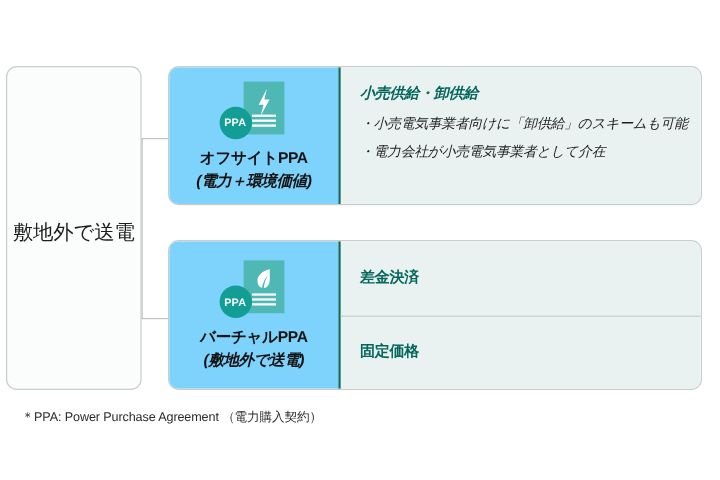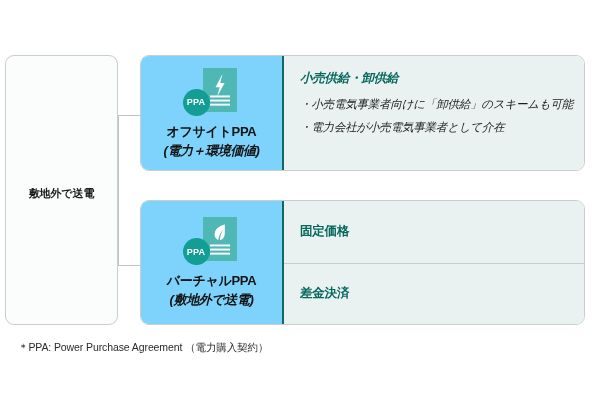--- a/index.html
+++ b/index.html
@@ -43,22 +43,22 @@
     color: #06675d;
     font-size: 13.5px;
     font-weight: bold;
     letter-spacing: -0.2px;
     line-height: 1.2;
     white-space: nowrap;
   }
   .root-sub {
     margin-top: 7px;
     color: #1c1c1c;
-    font-size: 11px;
-    font-weight: bold;
+    font-size: 17px;
+    font-weight: normal;
     letter-spacing: -0.1px;
     white-space: nowrap;
   }
 
   
   .conn {
     position: absolute;
     background: #bfc4c4;
   }
   .conn-v {
@@ -291,23 +291,23 @@
           <rect x="7" y="35.7" width="20" height="1.9" fill="#ffffff"></rect>
         </svg>
         <div class="ppa-badge">PPA</div>
       </div>
       <div class="card-label">バーチャルPPA</div>
       <div class="card-sublabel">(敷地外で送電)</div>
     </div>
     <div class="divider"></div>
     <div class="card-right">
       <div class="panel-row">
+        <div class="row-heading">差金決済</div>
+      </div>
+      <div class="panel-row">
         <div class="row-heading">固定価格</div>
-      </div>
-      <div class="panel-row">
-        <div class="row-heading">差金決済</div>
       </div>
     </div>
   </div>
 
   <div class="footnote">＊PPA: Power Purchase Agreement （電力購入契約）</div>
 
 </div>
 
 </body></html>

